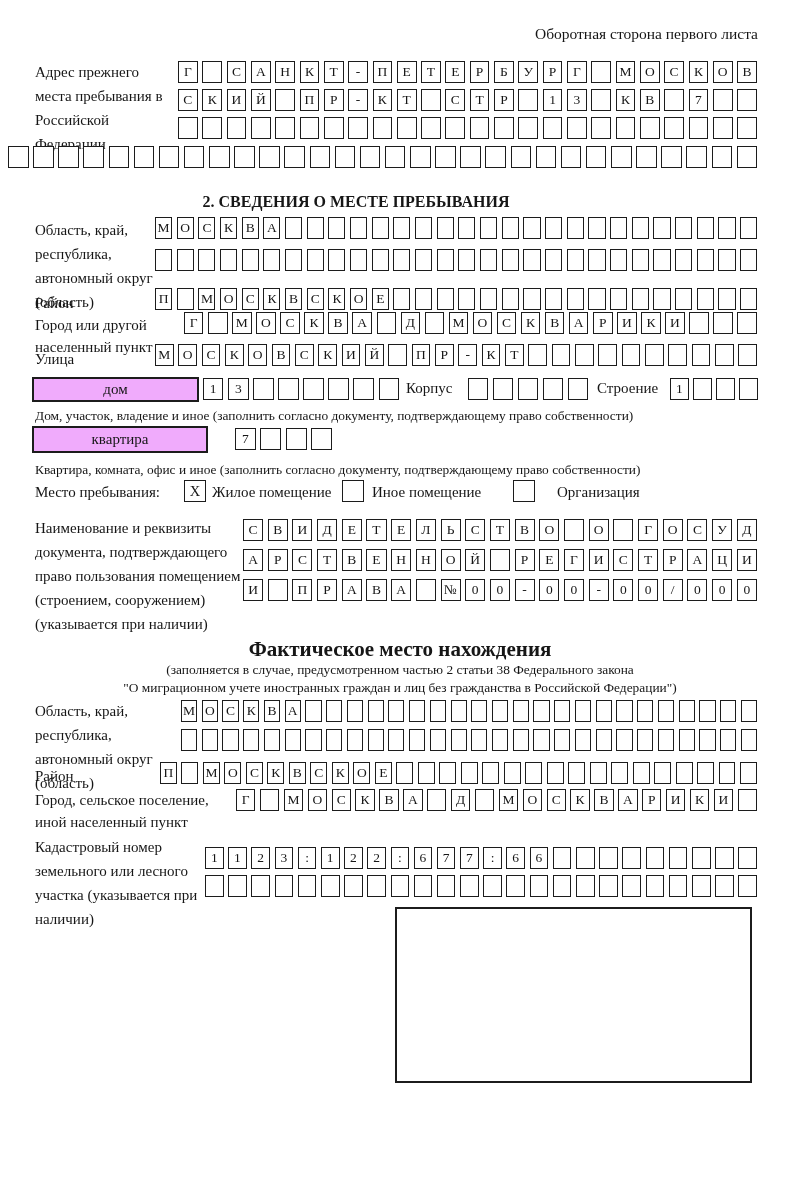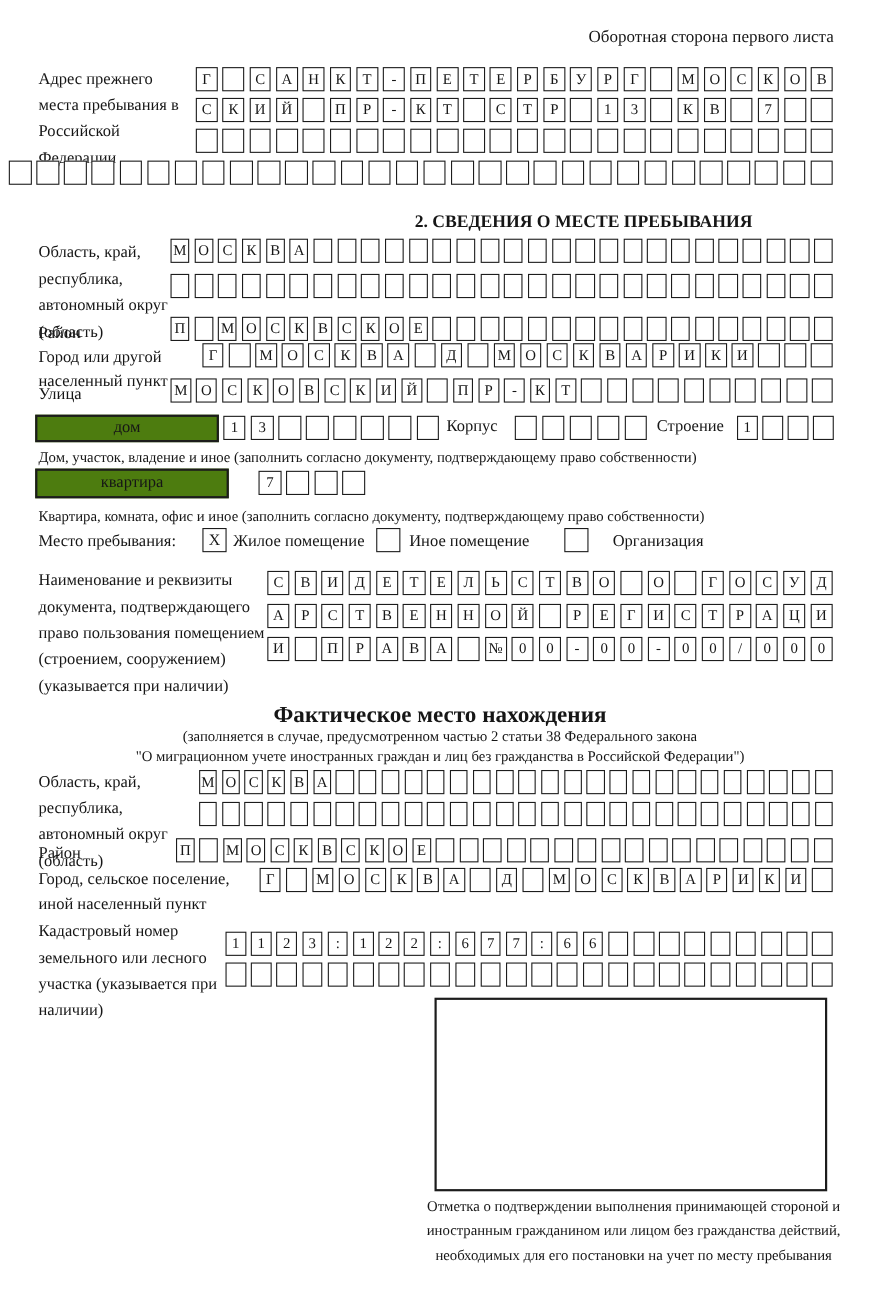--- a/index.html
+++ b/index.html
@@ -16,21 +16,21 @@
 .center { text-align: center; }
 .bold { font-weight: bold; }
 .title { font-size: 16px; font-weight: bold; }
 .cells { display: flex; gap: 4.6px; }
 .cells .cell {
   flex: 1 1 0; height: 22px; border: 1.8px solid #1c1c1c; background: #fff;
   display: flex; align-items: center; justify-content: center;
   font-size: 13.5px; line-height: 1;
 }
 .fieldbox {
-  border: 2px solid #1c1c1c; background: #4d7c0f;
+  border: 2px solid #1c1c1c; background: #f0abfc;
   display: flex; align-items: center; justify-content: center; font-size: 15px;
 }
 .cb {
   width: 22px; height: 22px; border: 1.8px solid #1c1c1c; background:#fff;
   display: flex; align-items: center; justify-content: center; font-size: 14.5px;
 }
 .stamp-box { border: 2px solid #1c1c1c; background: #fff; }
 </style>
 </head>
 <body>
@@ -144,21 +144,21 @@
       <div class="cell"></div>
       <div class="cell"></div>
       <div class="cell"></div>
       <div class="cell"></div>
       <div class="cell"></div>
       <div class="cell"></div>
       <div class="cell"></div>
       <div class="cell"></div>
     </div>
 
-  <div class="abs title center" style="left:4px; top:193px; width:680px;text-align:right;">2. СВЕДЕНИЯ О МЕСТЕ ПРЕБЫВАНИЯ</div>
+  <div class="abs title center" style="left:16px; top:193px; width:680px;">2. СВЕДЕНИЯ О МЕСТЕ ПРЕБЫВАНИЯ</div>
 
   <div class="abs lbl" style="left:35px; top:218px; width:118px;">Область, край, республика, автономный округ (область)</div>
   <div class="abs cells" style="left:155px; top:217px; width:602px;">
       <div class="cell">М</div>
       <div class="cell">О</div>
       <div class="cell">С</div>
       <div class="cell">К</div>
       <div class="cell">В</div>
       <div class="cell">А</div>
       <div class="cell"></div>
@@ -593,15 +593,14 @@
       <div class="cell"></div>
       <div class="cell"></div>
       <div class="cell"></div>
       <div class="cell"></div>
       <div class="cell"></div>
       <div class="cell"></div>
       <div class="cell"></div>
     </div>
 
   <div class="abs stamp-box" style="left:395px; top:907px; width:357px; height:176px;"></div>
-  <div class="abs note center" style="left:378px; top:1086px; width:396px; line-height:22px;">Отметка о подтверждении выполнения принимающей стороной и иностранным гражданином или лицом без гражданства действий, необходимых для его постановки на учет по месту пребывания</div>
 
 </div>
 
 </body></html>

